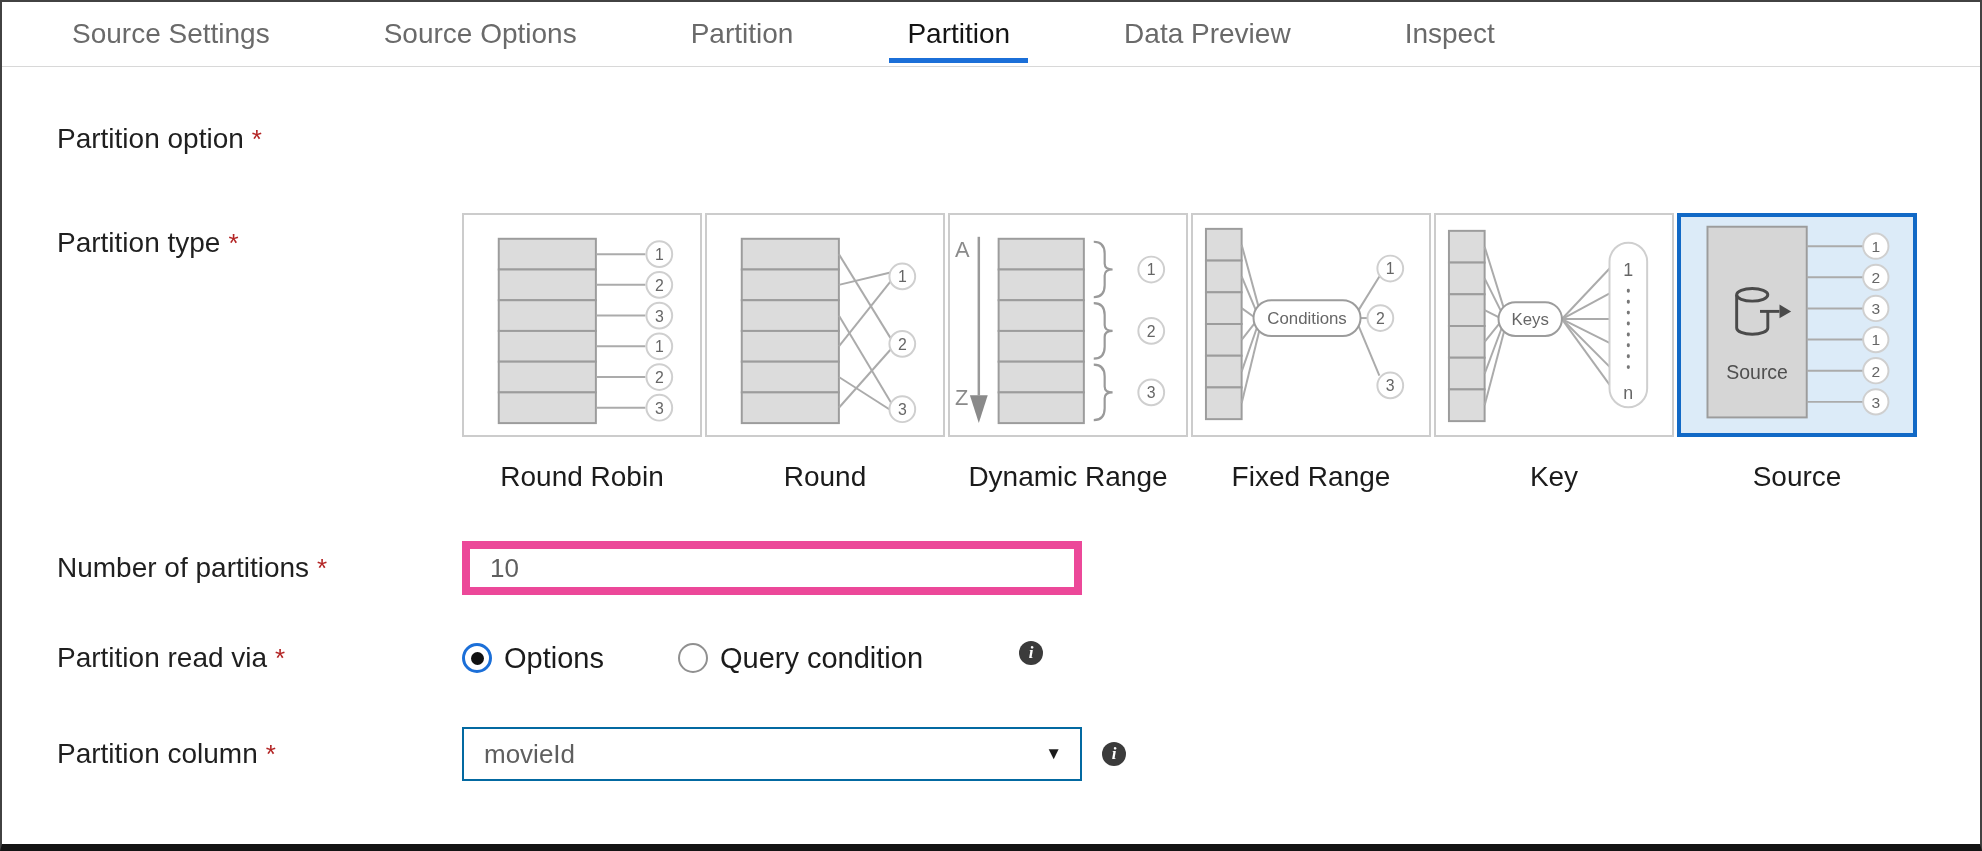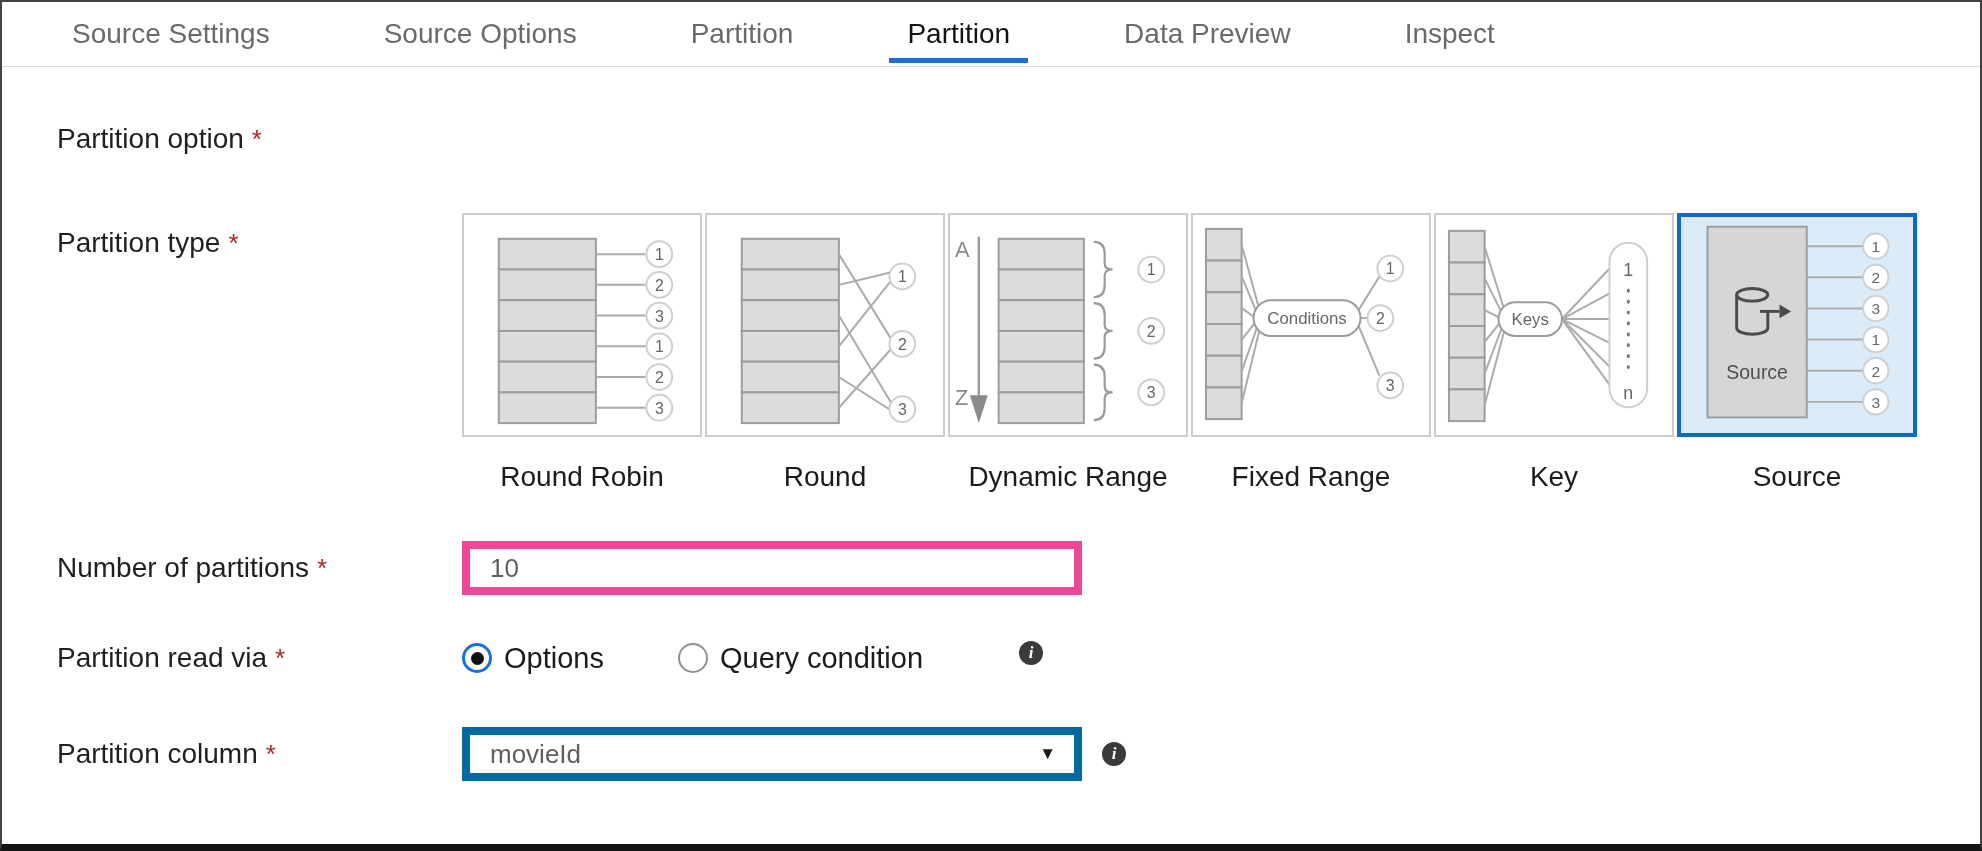--- a/index.html
+++ b/index.html
@@ -98,21 +98,21 @@
     width: 620px; height: 54px;
     border: 8px solid #ec4899;
     font-family: "Liberation Sans", sans-serif;
     font-size: 26px; color: #5f5f5f;
     padding-left: 20px;
     background: #fff;
     outline: none;
   }
   .dropdown {
     width: 620px; height: 54px;
-    border: 8px solid #0369a1;
+    border: 2px solid #0369a1;
     background: #fff;
     display: flex; align-items: center;
     padding: 0 18px 0 20px;
     font-size: 26px; color: #5f5f5f;
     cursor: pointer;
   }
   .dropdown .caret { margin-left: auto; font-size: 17px; color: #1b1b1b; }
 
   
   .info-icon {

